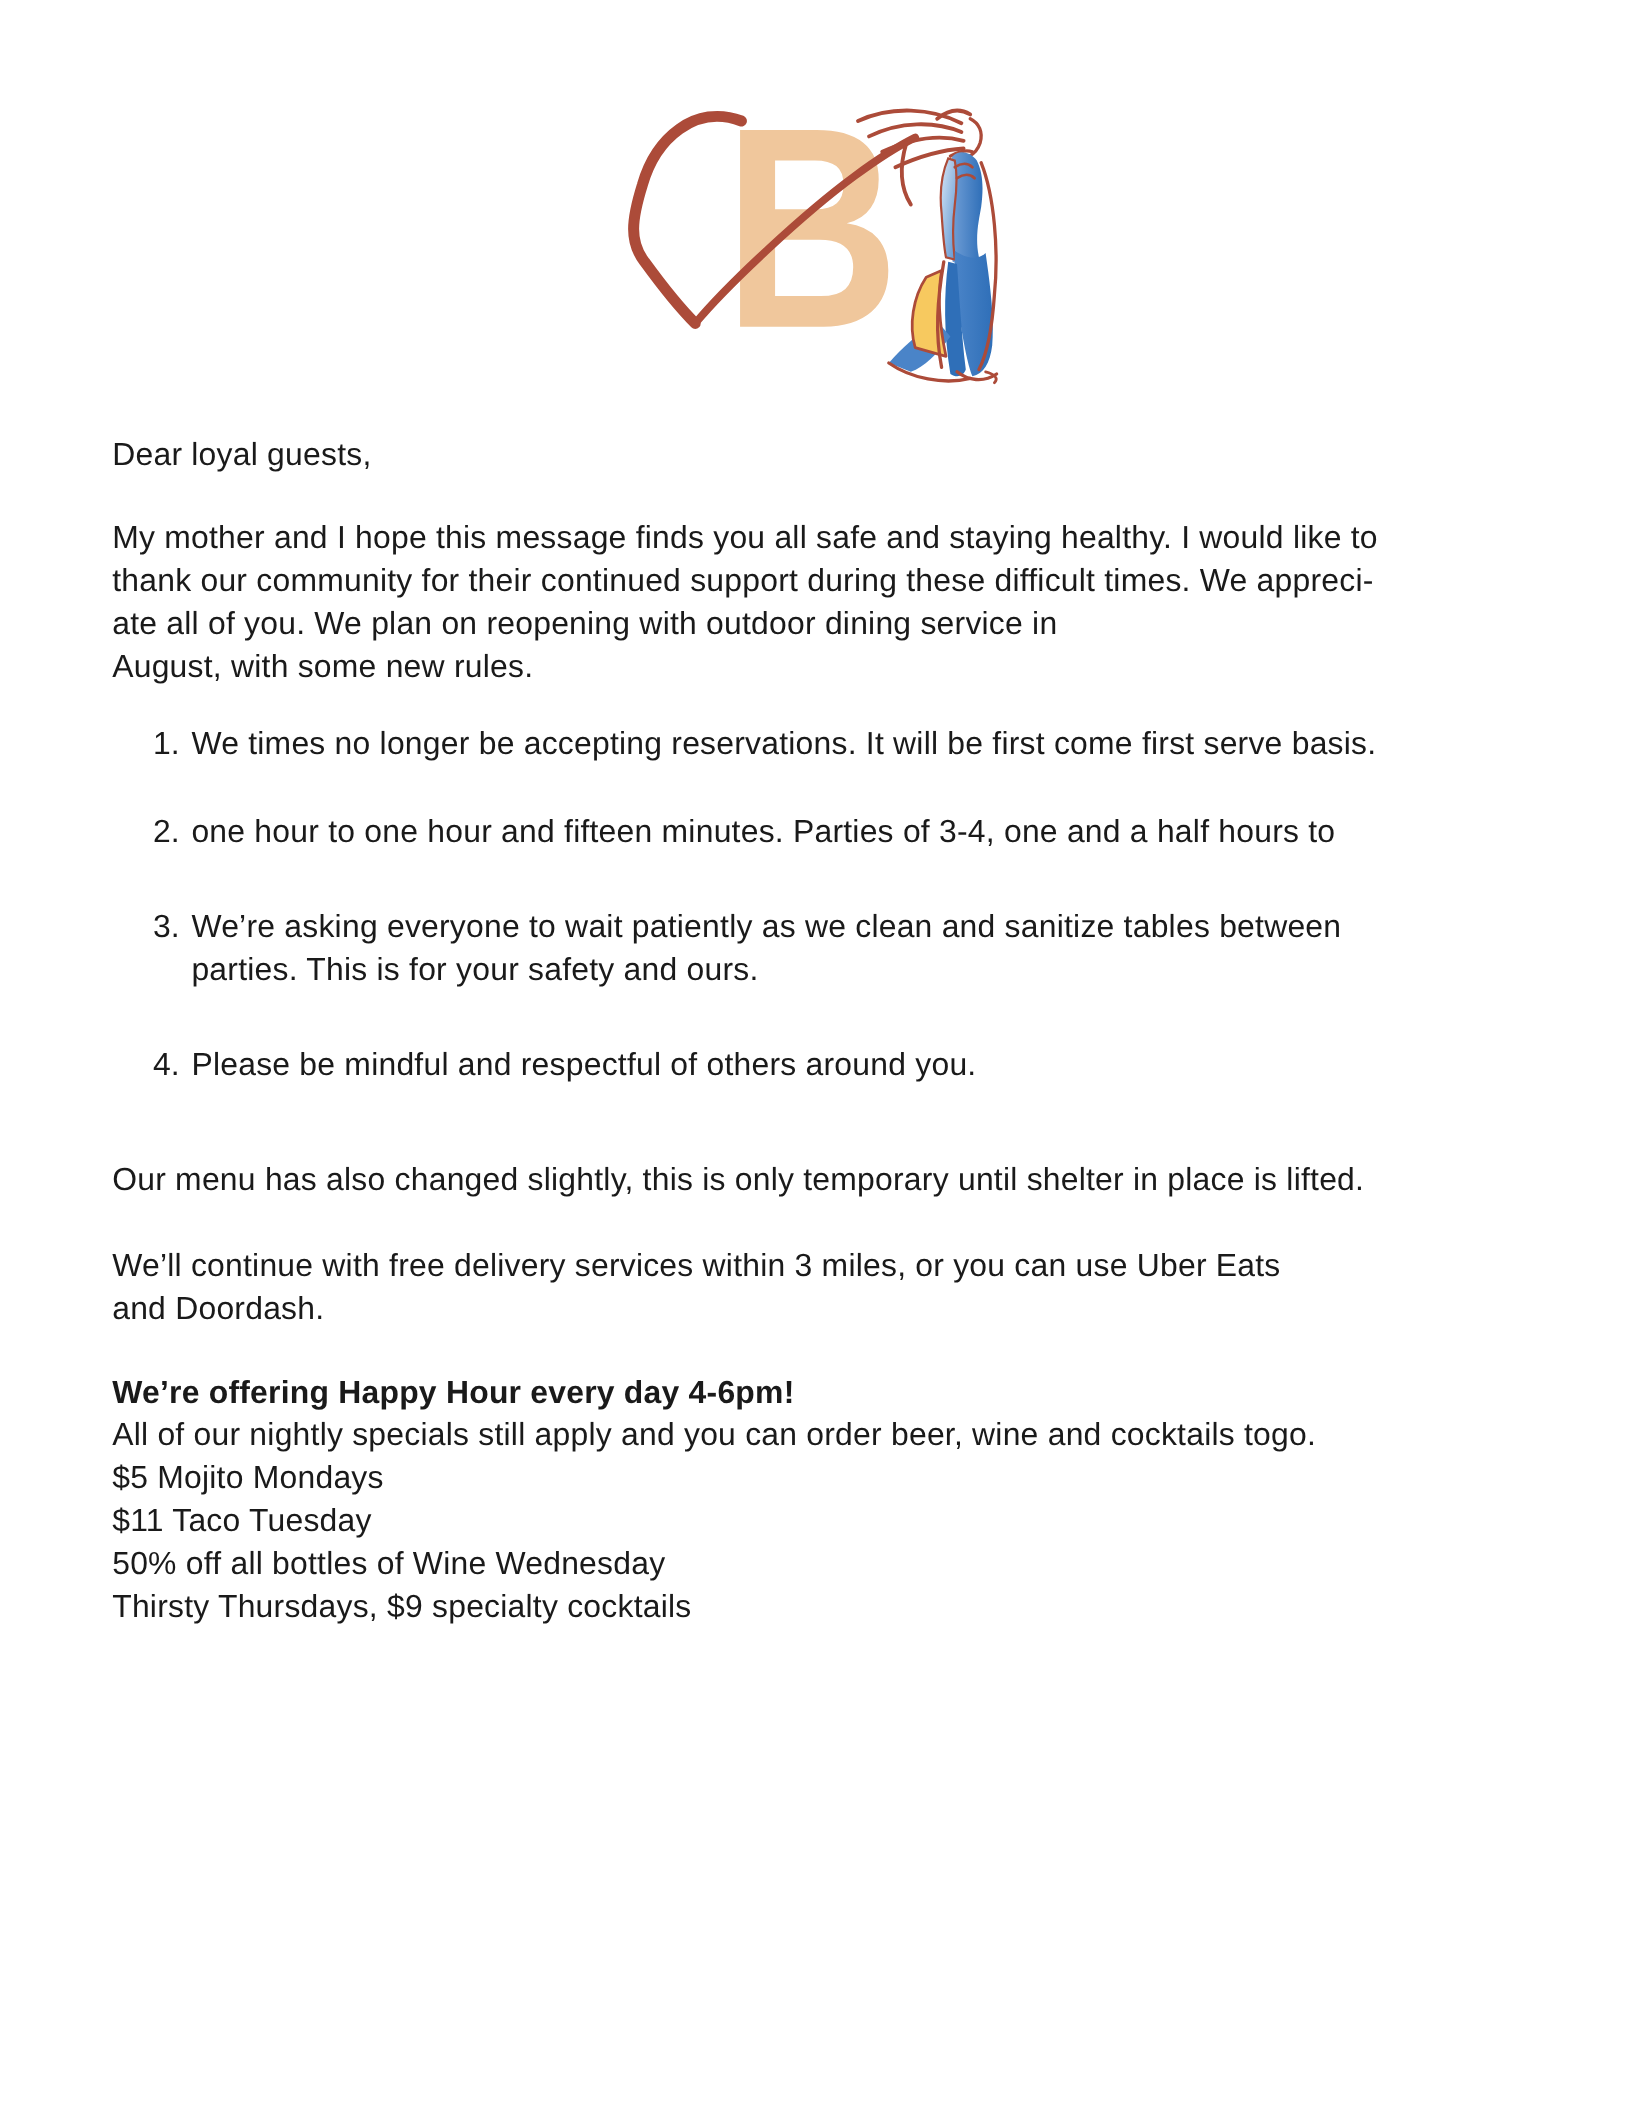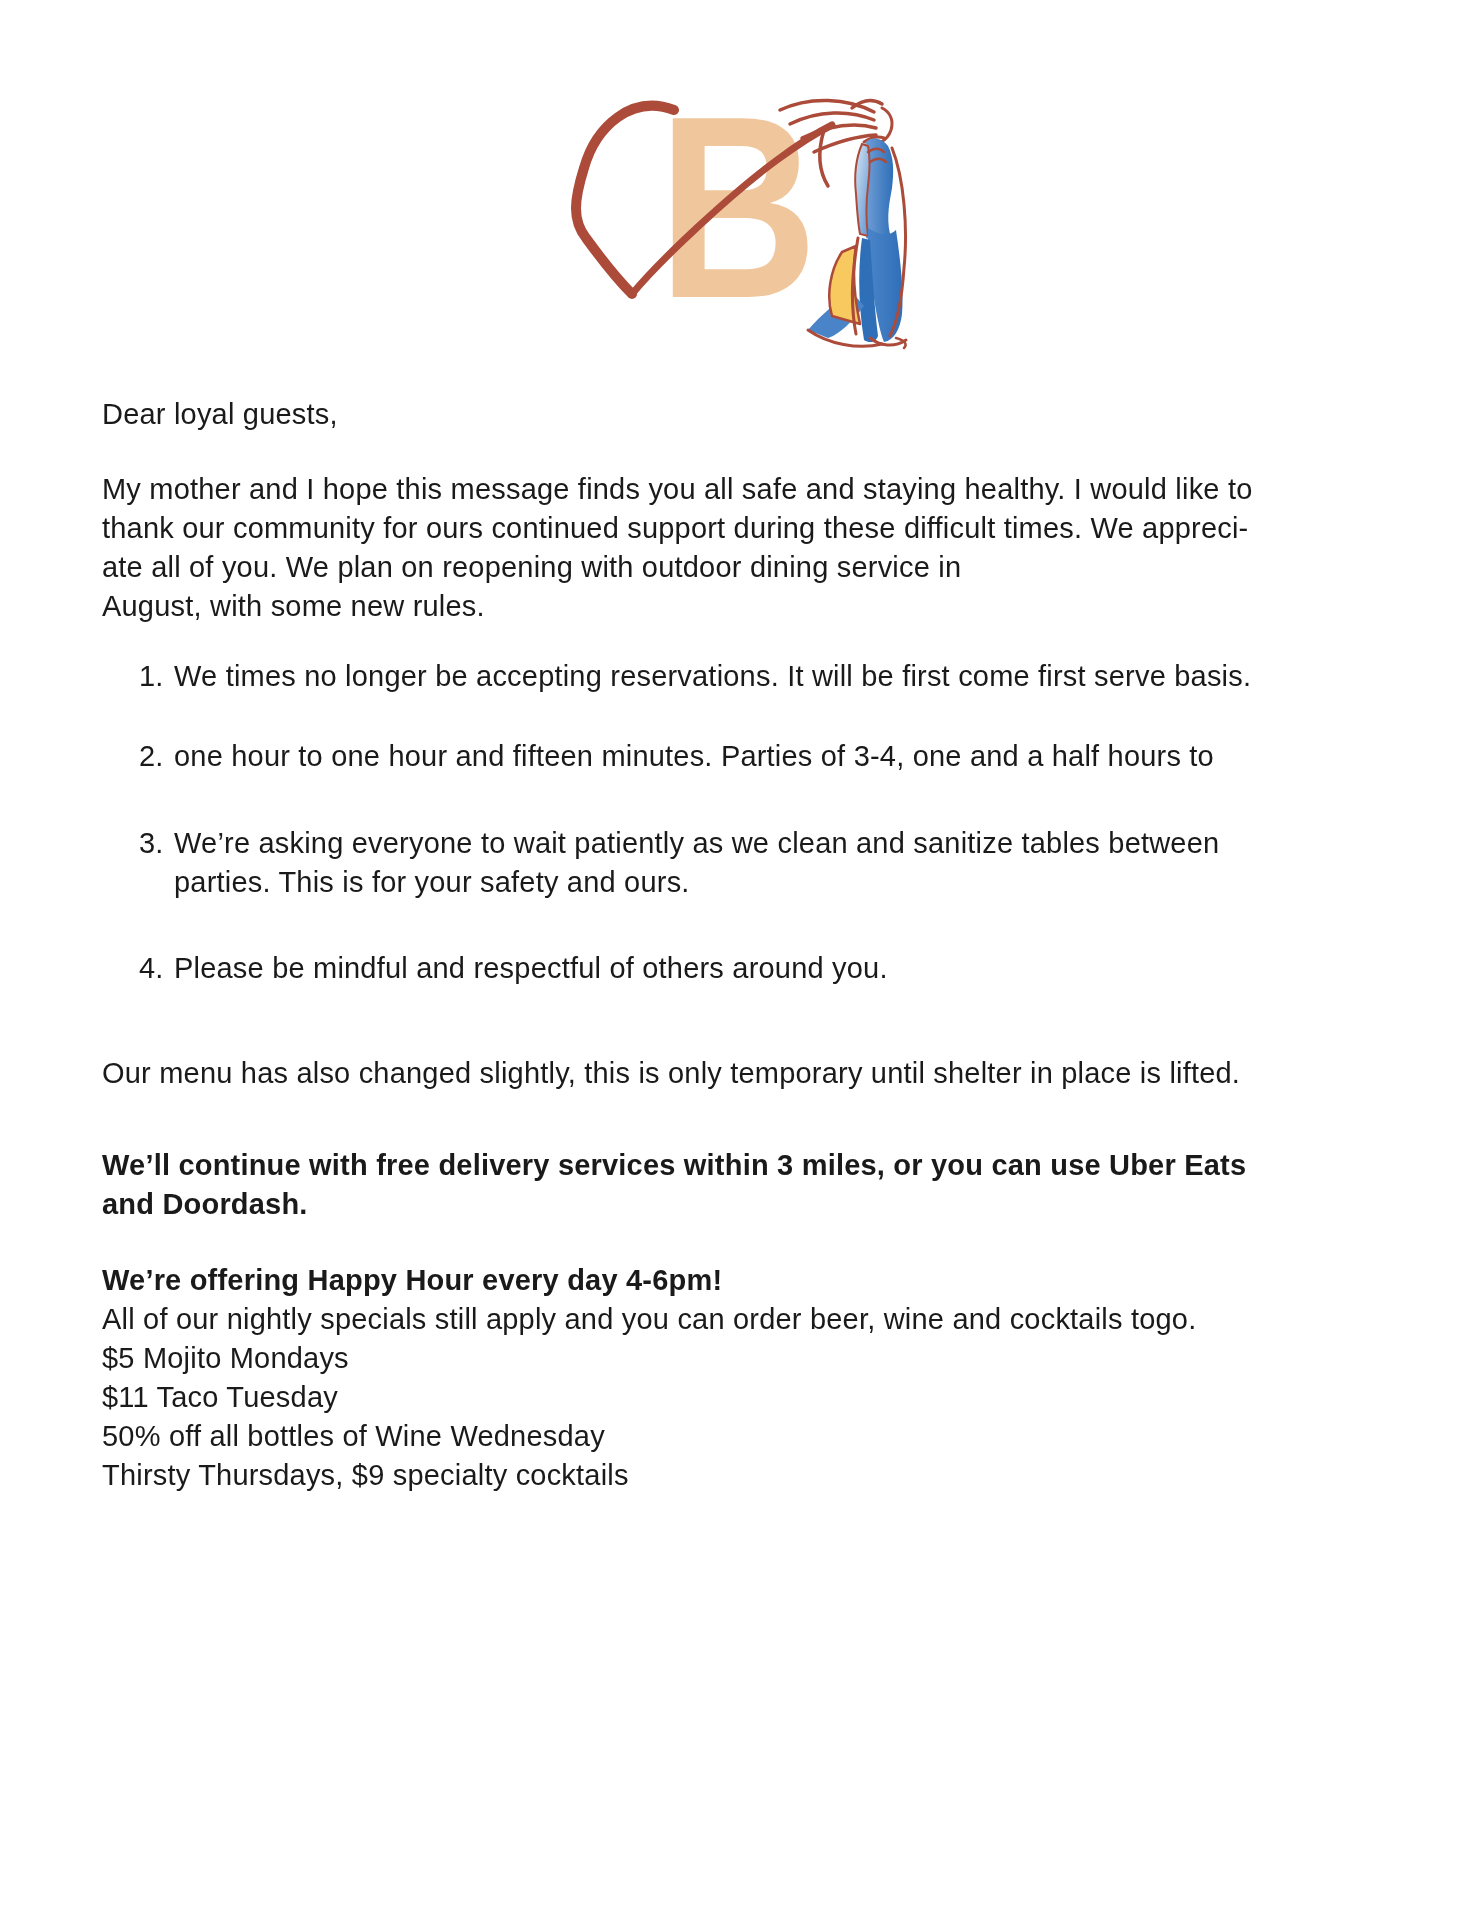--- a/index.html
+++ b/index.html
@@ -40,21 +40,21 @@
   .rule-3        { margin-top: 48px; }
   .rule-4        { margin-top: 47px; }
   .rule-num {
     position: absolute;
     left: 37px;
     top: 0;
     height: 39px;
     line-height: 39px;
   }
   .para-menu     { margin-top: 66px; }
-  .para-delivery { margin-top: 53px; font-weight: bold; }
+  .para-delivery { margin-top: 39px; }
   .para-happy    { margin-top: 37px; }
   .bold { font-weight: bold; }
 </style>
 </head>
 <body>
 
 <div class="page">
 
   <div class="logo-wrap">
     <svg width="370" height="275" viewBox="0 0 370 275">
@@ -120,21 +120,21 @@
       </g>
     </svg>
   </div>
 
   <div class="content">
 
     <div class="ln greeting">Dear loyal guests,</div>
 
     <div class="para-intro">
       <div class="ln">My mother and I hope this message finds you all safe and staying healthy. I would like to</div>
-      <div class="ln">thank our community for ours continued support during these difficult times. We appreci-</div>
+      <div class="ln">thank our community for their continued support during these difficult times. We appreci-</div>
       <div class="ln">ate all of you. We plan on reopening with outdoor dining service in</div>
       <div class="ln">August, with some new rules.</div>
     </div>
 
     <div class="rule rule-1">
       <span class="rule-num">1.</span>
       <div class="ln">We times no longer be accepting reservations. It will be first come first serve basis.</div>
     </div>
 
     <div class="rule rule-2">

